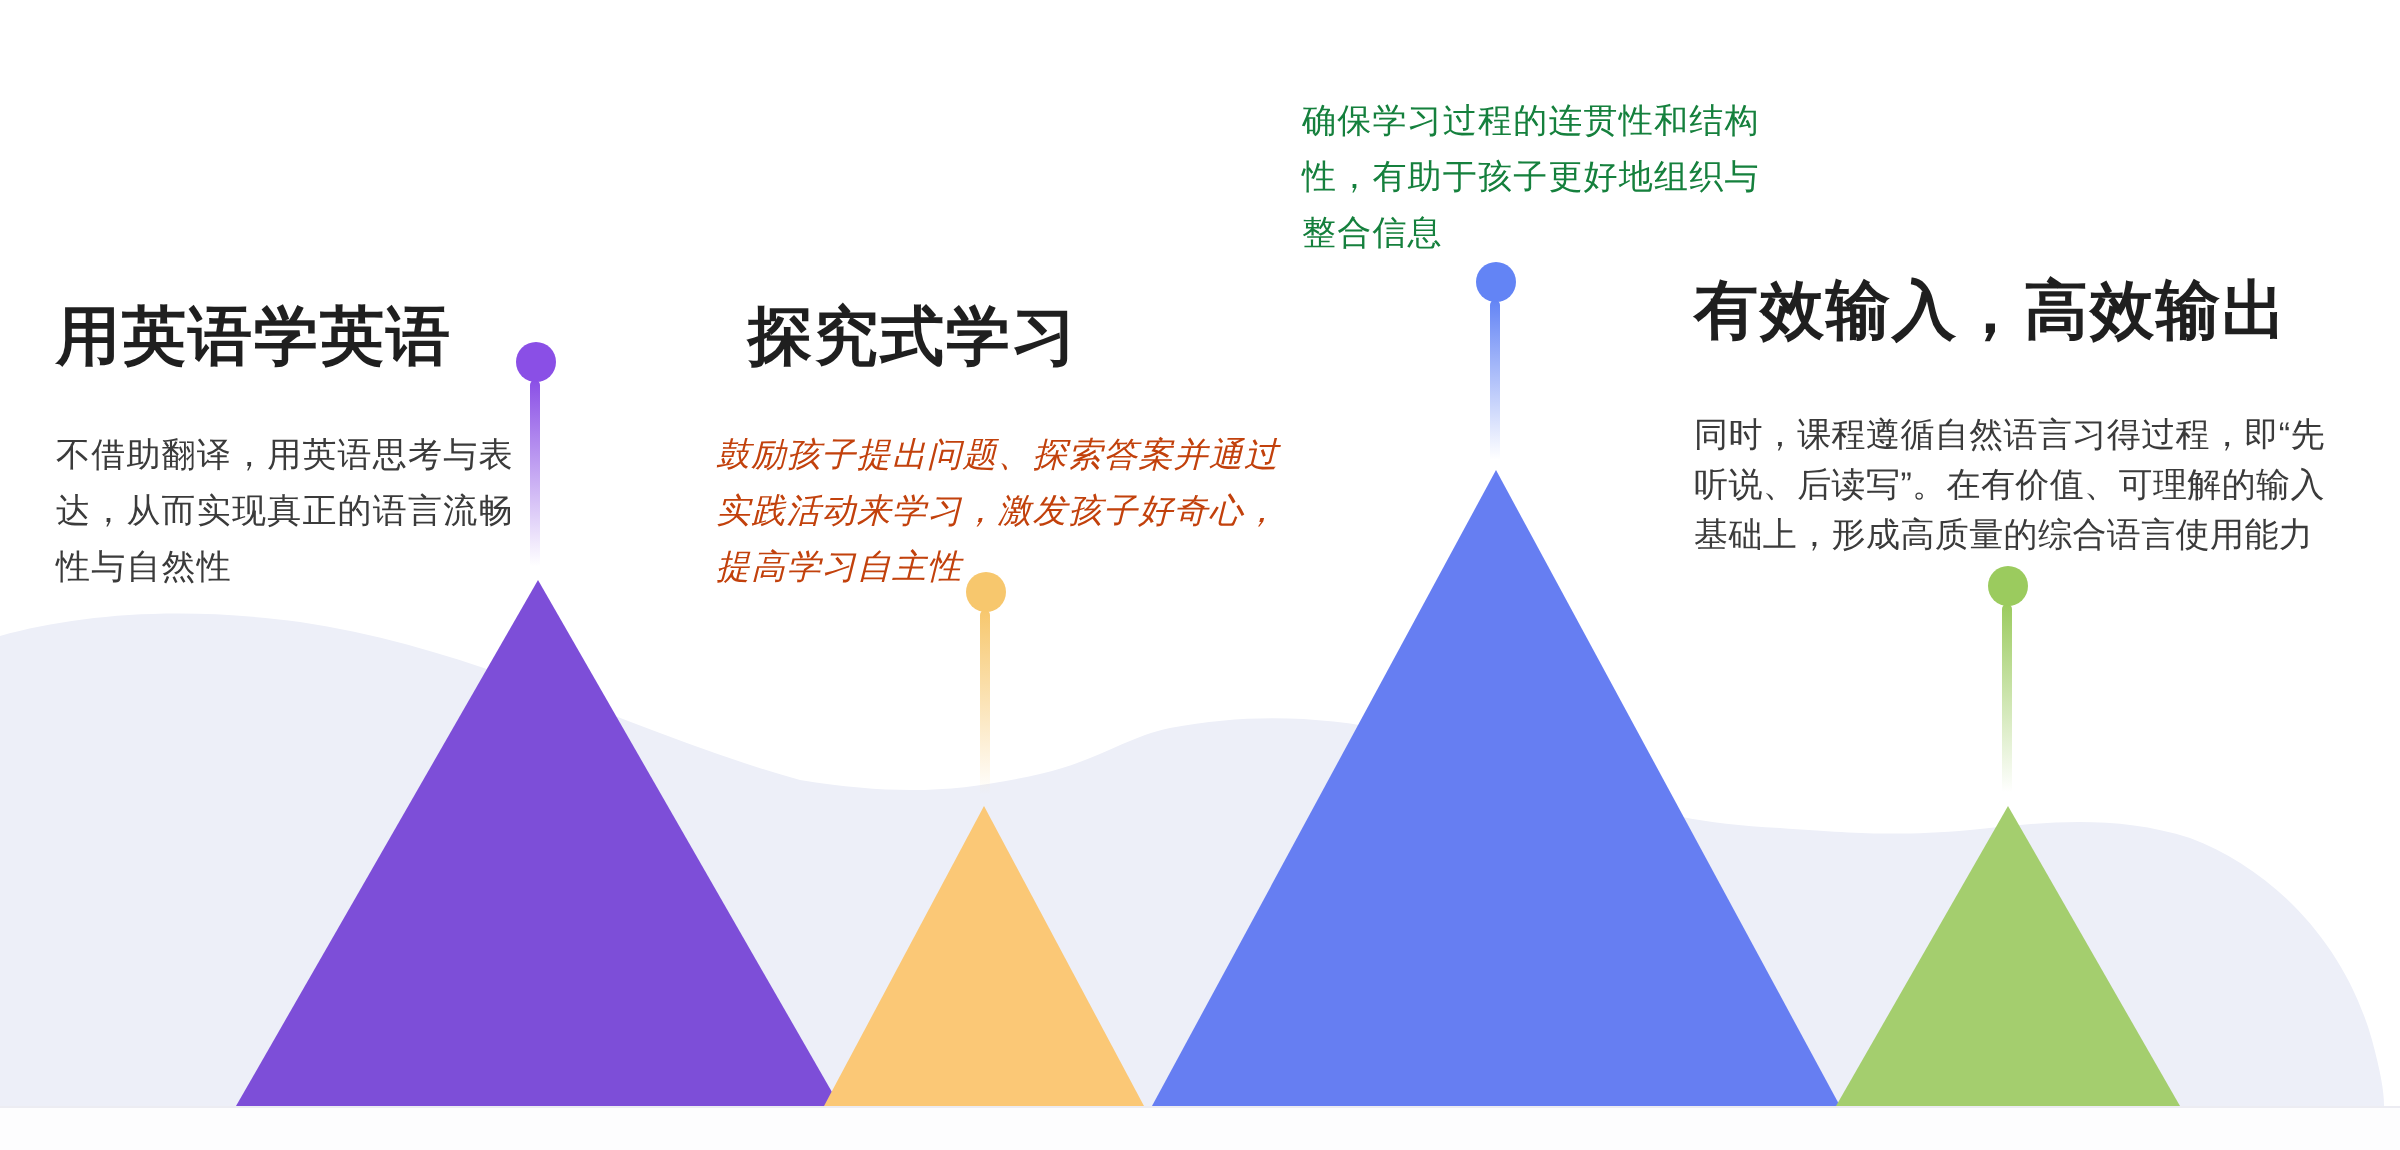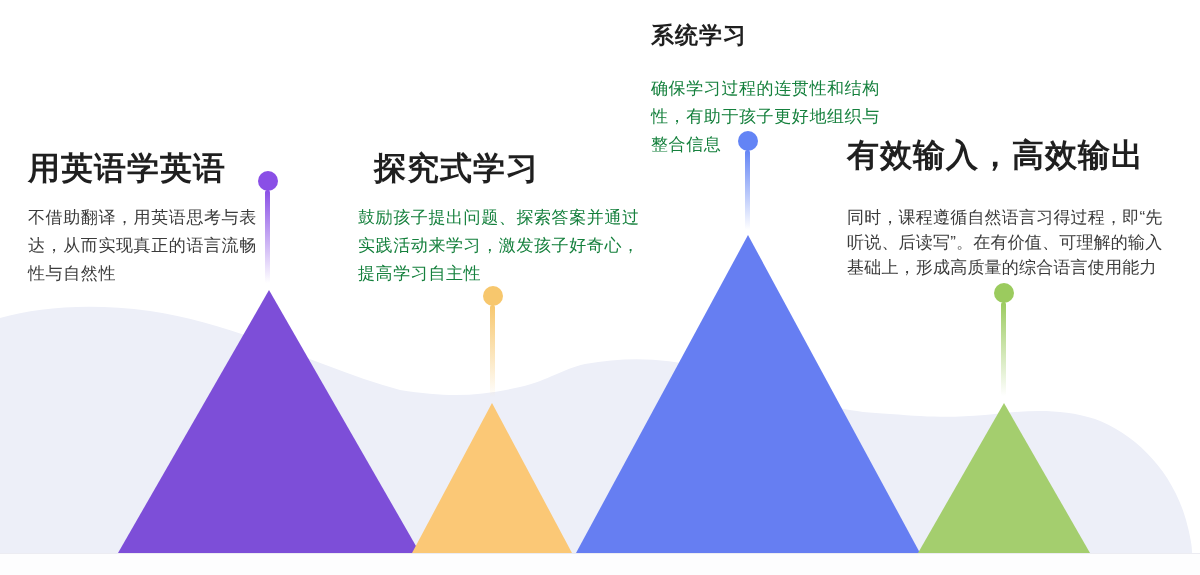--- a/index.html
+++ b/index.html
@@ -26,21 +26,21 @@
   .marker-stem{
     position:absolute;width:5px;border-radius:3px;
     background:linear-gradient(to bottom,var(--c) 0%,rgba(255,255,255,0) 95%);
   }
   .feature{position:absolute;}
   .feature-title{
     font-size:32px;font-weight:700;line-height:28px;
     letter-spacing:1px;white-space:nowrap;
   }
   .feature-desc{
-    margin-top:22px;
+    margin-top:32px;
     font-size:17px;line-height:28px;letter-spacing:0.6px;
     white-space:pre-line;width:max-content;
   }
   .f1{left:28px;top:154px;}
   .f2{left:358px;top:154px;}
   .f3{left:651px;top:21px;}
   .f3 .feature-title{font-size:23px;}
   .f3 .feature-desc{margin-top:26px;}
   .f4{left:847px;top:141px;}
   .f4 .feature-desc{margin-top:36px;line-height:25px;letter-spacing:0.2px;}
@@ -90,27 +90,26 @@
 
   <div class="feature f1">
     <div class="feature-title" style="color: rgb(31, 31, 31);">用英语学英语</div>
     <div class="feature-desc" style="color: rgb(59, 59, 59);">不借助翻译，用英语思考与表
 达，从而实现真正的语言流畅
 性与自然性</div>
   </div>
 
   <div class="feature f2">
     <div class="feature-title" style="color: rgb(31, 31, 31); margin-left: 16px;">探究式学习</div>
-    <div class="feature-desc" style="color: #15803d;">鼓励孩子提出问题、探索答案并通过
+    <div class="feature-desc" style="color: #c2410c; font-style: italic;">鼓励孩子提出问题、探索答案并通过
 实践活动来学习，激发孩子好奇心，
 提高学习自主性</div>
   </div>
 
   <div class="feature f3">
-    <div class="feature-title" style="color: rgb(31, 31, 31);">系统学习</div>
     <div class="feature-desc" style="color: #15803d;">确保学习过程的连贯性和结构
 性，有助于孩子更好地组织与
 整合信息</div>
   </div>
 
   <div class="feature f4">
     <div class="feature-title" style="color: rgb(31, 31, 31);">有效输入，高效输出</div>
     <div class="feature-desc" style="color: rgb(59, 59, 59);">同时，课程遵循自然语言习得过程，即“先
 听说、后读写”。在有价值、可理解的输入
 基础上，形成高质量的综合语言使用能力</div>

